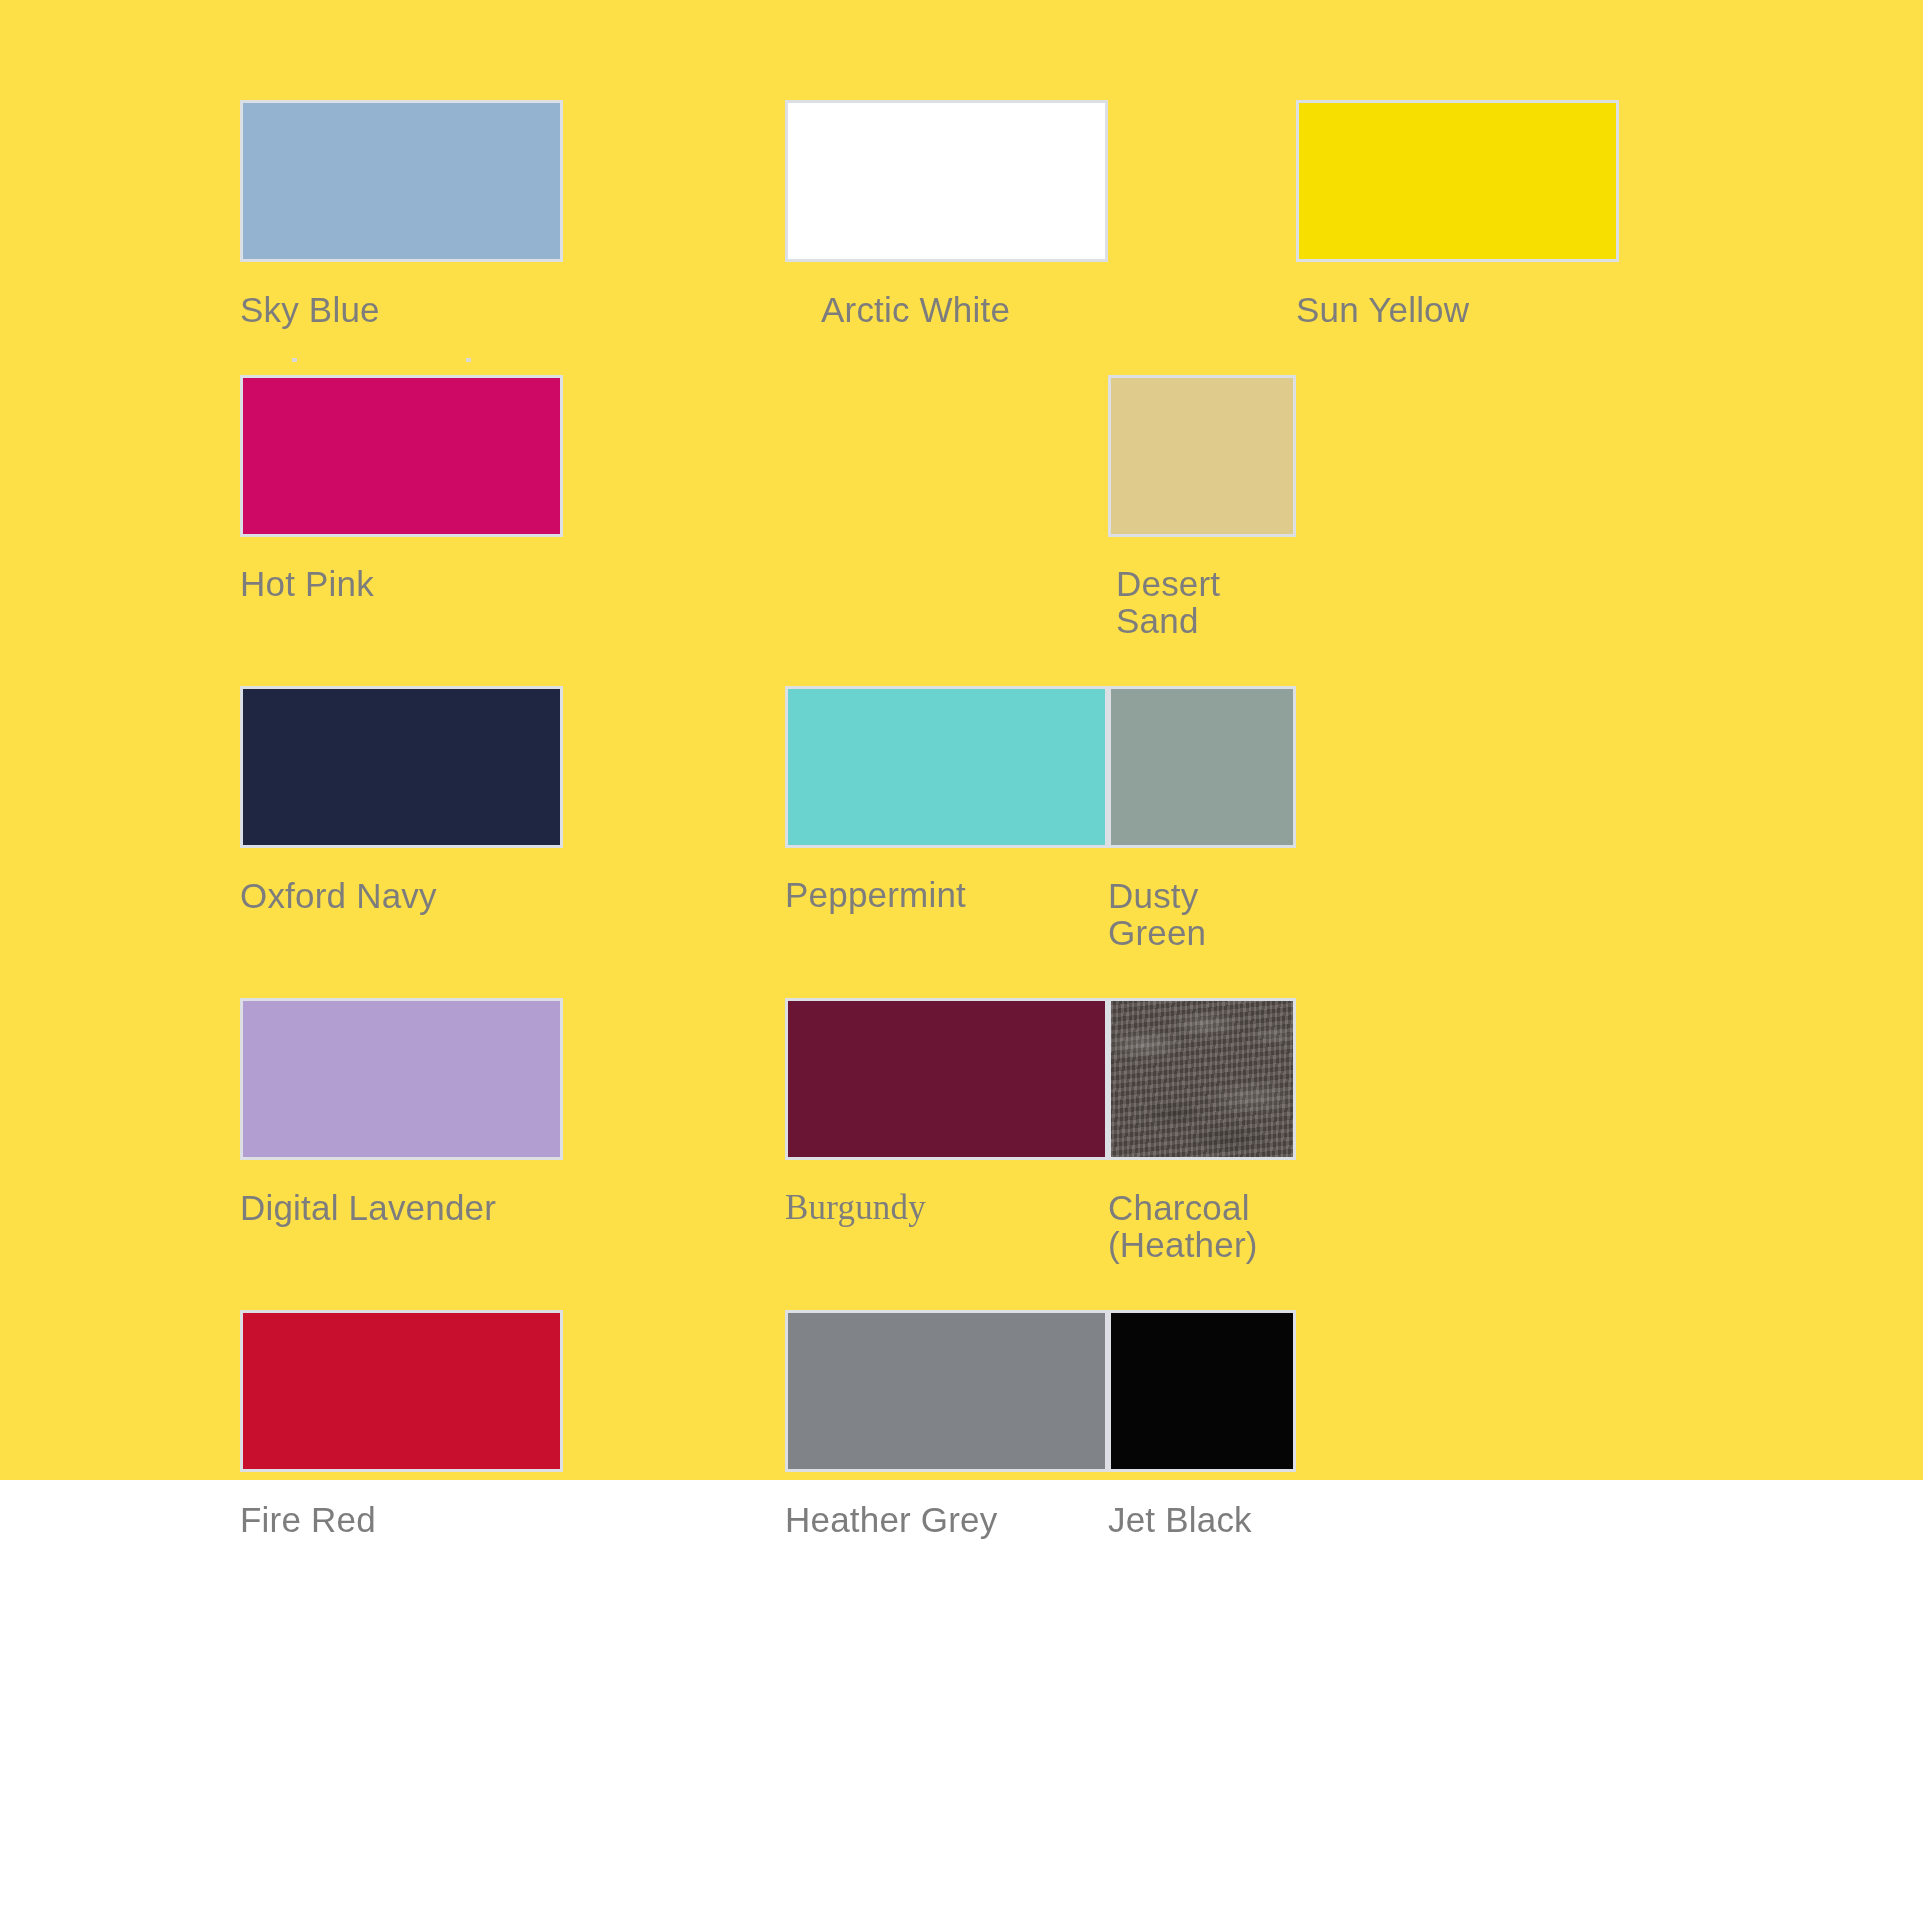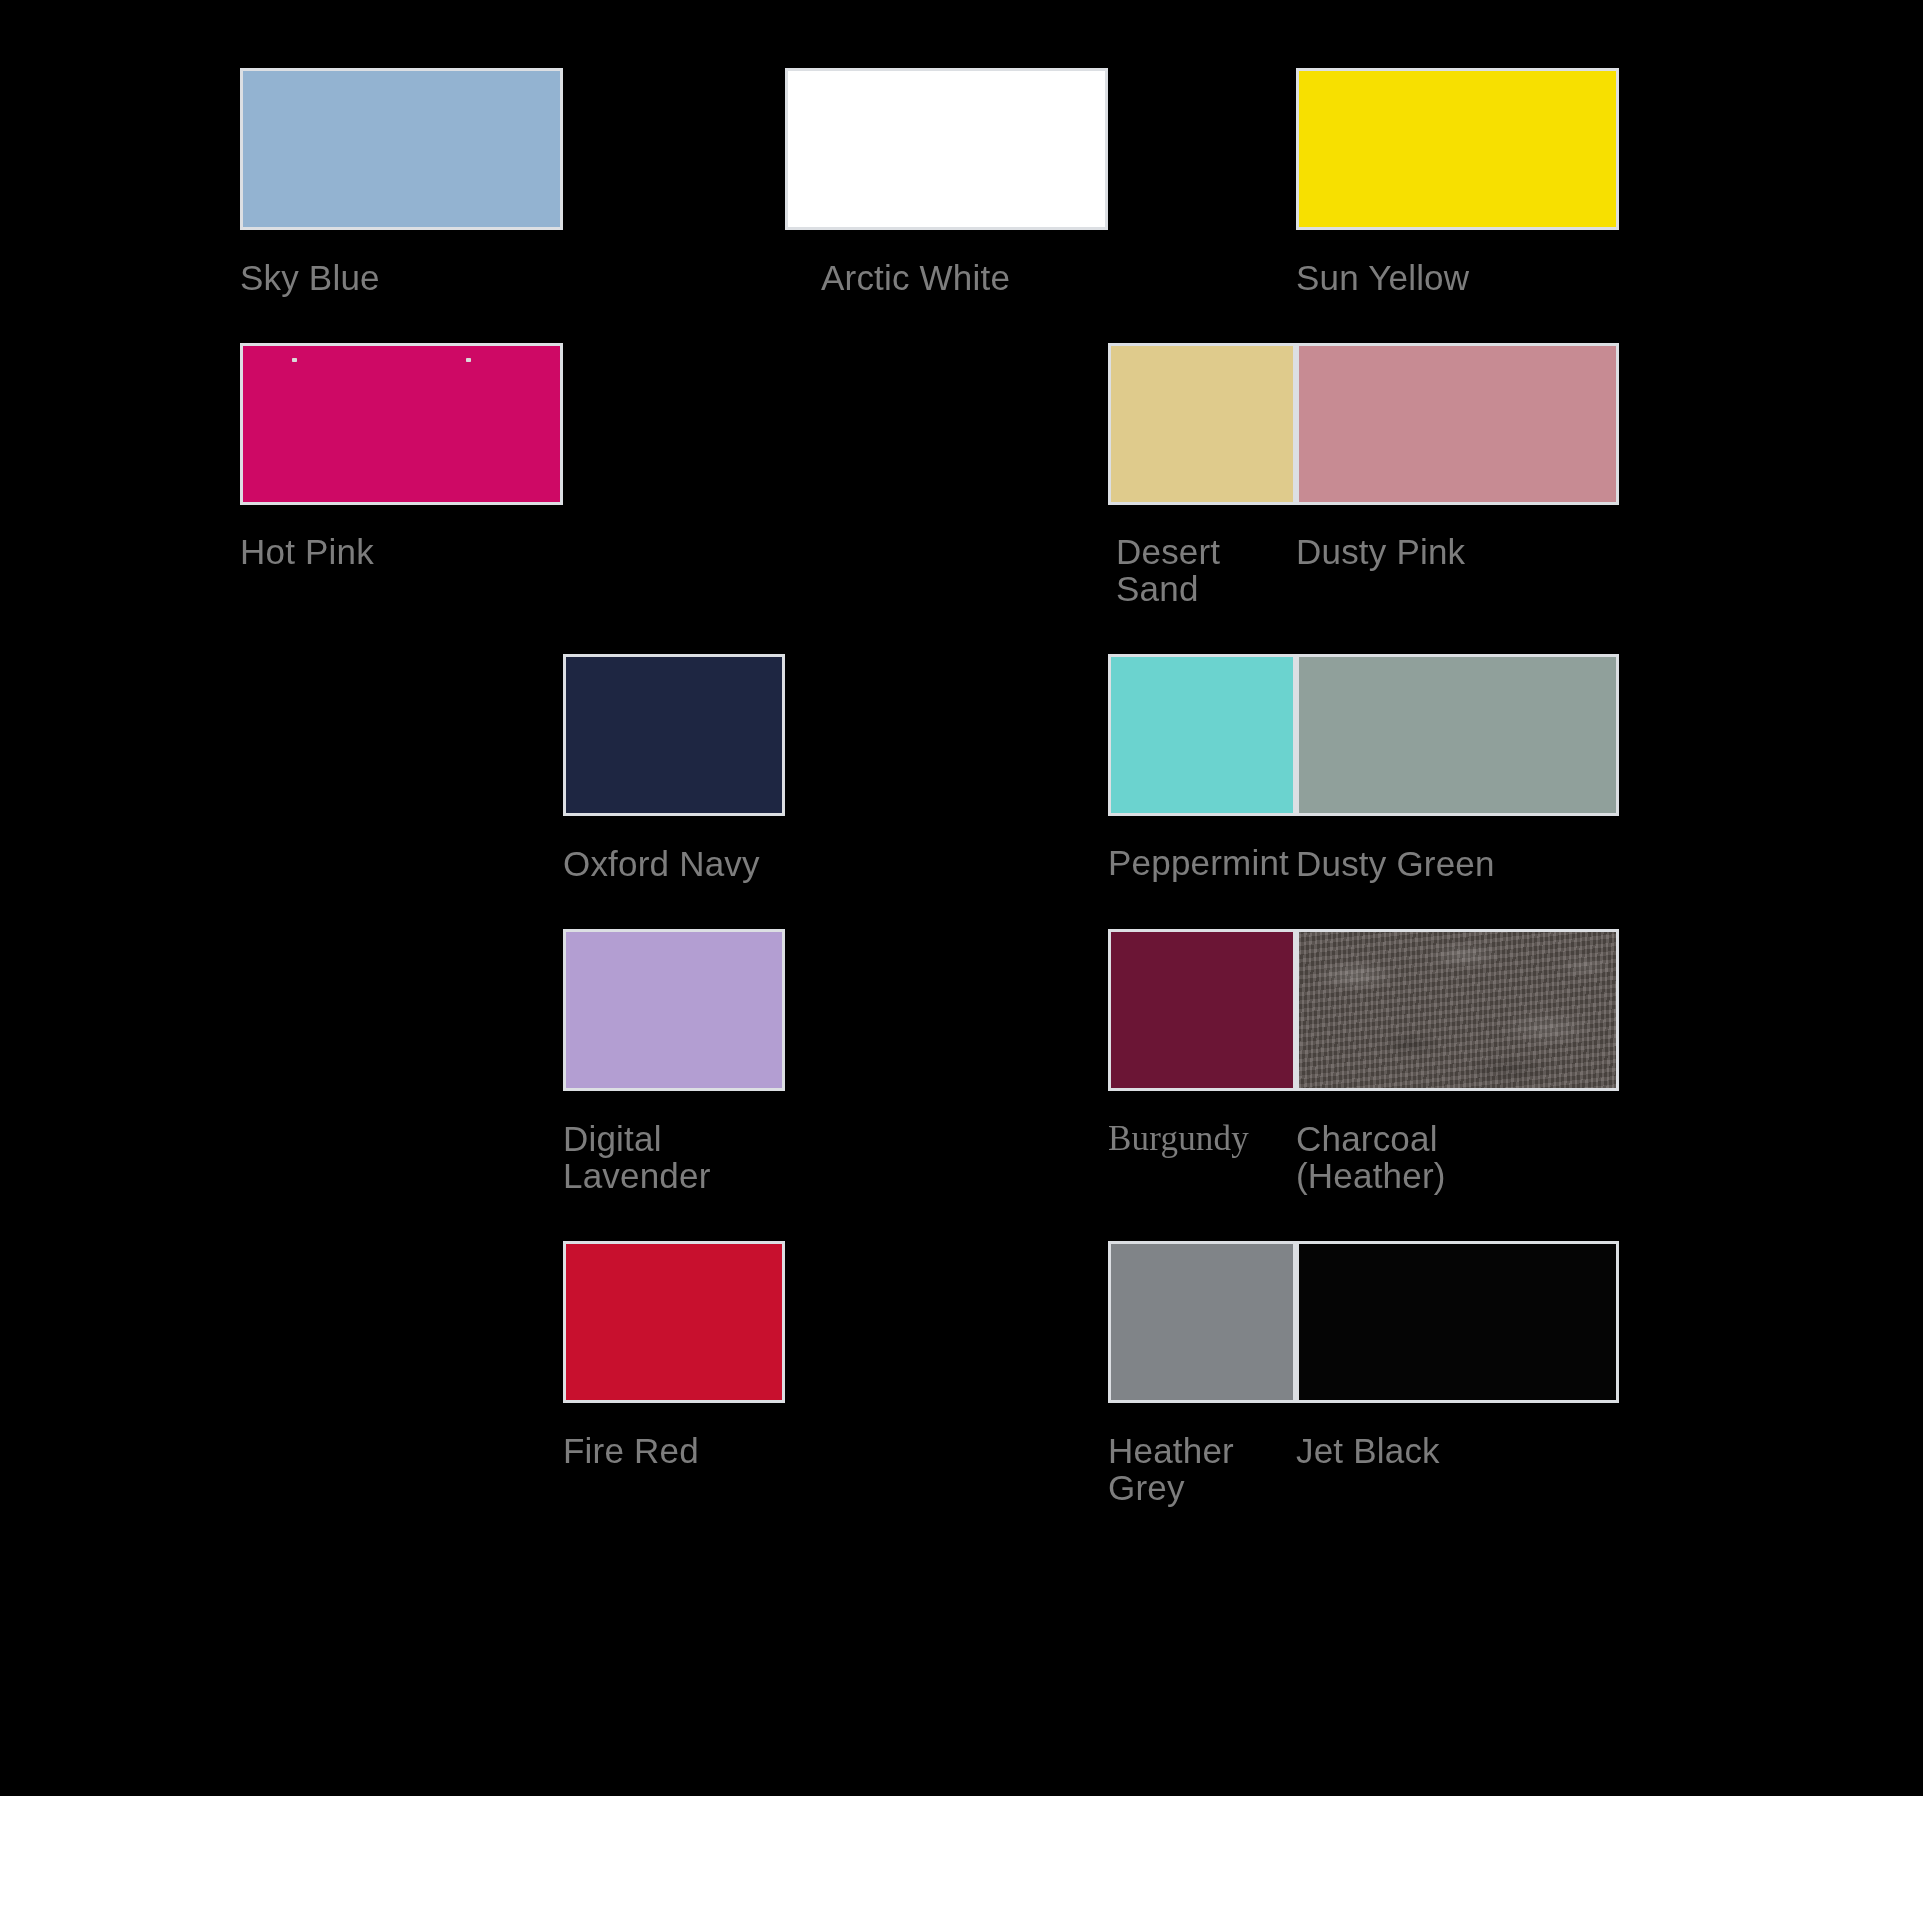--- a/index.html
+++ b/index.html
@@ -11,24 +11,24 @@
   body {
     width: 1924px;
     height: 1924px;
     font-family: "Liberation Sans", "DejaVu Sans", sans-serif;
     overflow: hidden;
   }
 
   .swatch-board {
     position: relative;
     width: 1924px;
-    height: 1796px;
-    background: #000000;
+    height: 1480px;
+    background: #fde047;
     box-sizing: border-box;
-    padding: 68px 0 0 0;
+    padding: 100px 0 0 0;
   }
 
   .swatch-grid {
     display: grid;
     grid-template-columns: 323px 222px 323px 188px 323px;
     grid-auto-rows: auto;
     margin-left: 240px;
     width: 1398px;
   }
 
@@ -129,24 +129,20 @@
       <div class="swatch-cell">
         <div class="swatch-chip" style="background: rgb(206, 9, 101); border-color: rgb(220, 223, 227);"></div>
         <span class="swatch-label" style="color: rgb(125, 125, 125);">Hot Pink</span>
       </div>
       <div class="spacer-cell"></div>
       <div class="spacer-cell"></div>
       <div class="swatch-cell">
         <div class="swatch-chip" style="background: rgb(223, 203, 140); border-color: rgb(220, 223, 227);"></div>
         <span class="swatch-label" style="color: rgb(125, 125, 125); margin-left: 8px;">Desert Sand</span>
       </div>
-      <div class="swatch-cell">
-        <div class="swatch-chip" style="background: rgb(199, 139, 147); border-color: rgb(220, 223, 227);"></div>
-        <span class="swatch-label" style="color: rgb(125, 125, 125);">Dusty Pink</span>
-      </div>
       <div class="spacer-cell"></div>
       <div class="swatch-cell">
         <div class="swatch-chip" style="background: rgb(30, 38, 66); border-color: rgb(220, 223, 227);"></div>
         <span class="swatch-label" style="color: rgb(125, 125, 125);">Oxford Navy</span>
       </div>
       <div class="spacer-cell"></div>
       <div class="swatch-cell">
         <div class="swatch-chip" style="background: rgb(107, 211, 207); border-color: rgb(220, 223, 227);"></div>
         <span class="swatch-label" style="color: rgb(125, 125, 125); margin-top: 28px;">Peppermint</span>
       </div>

